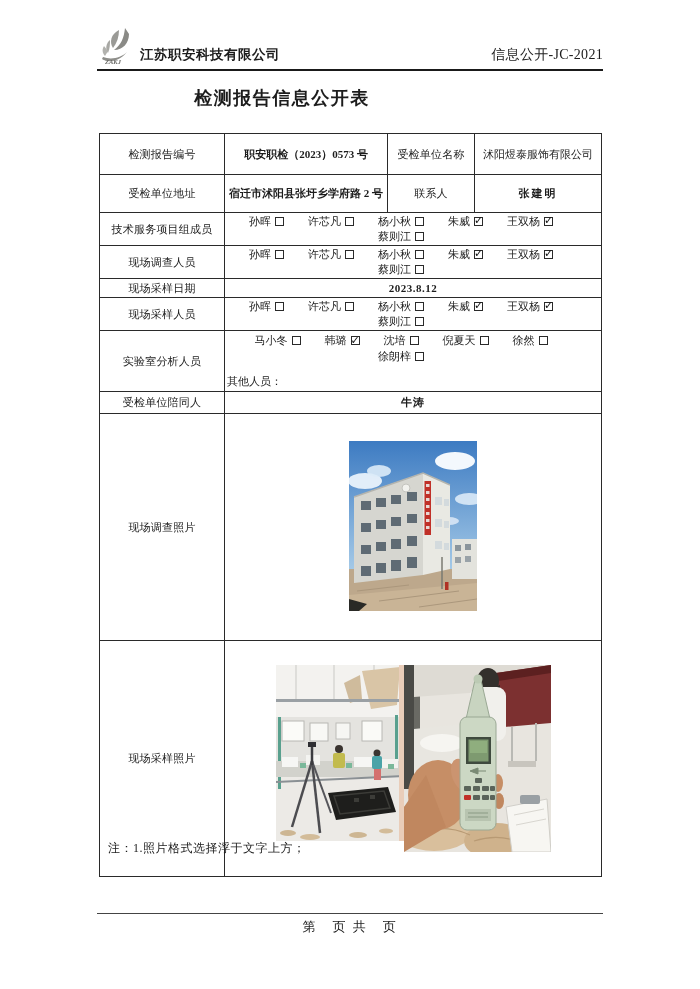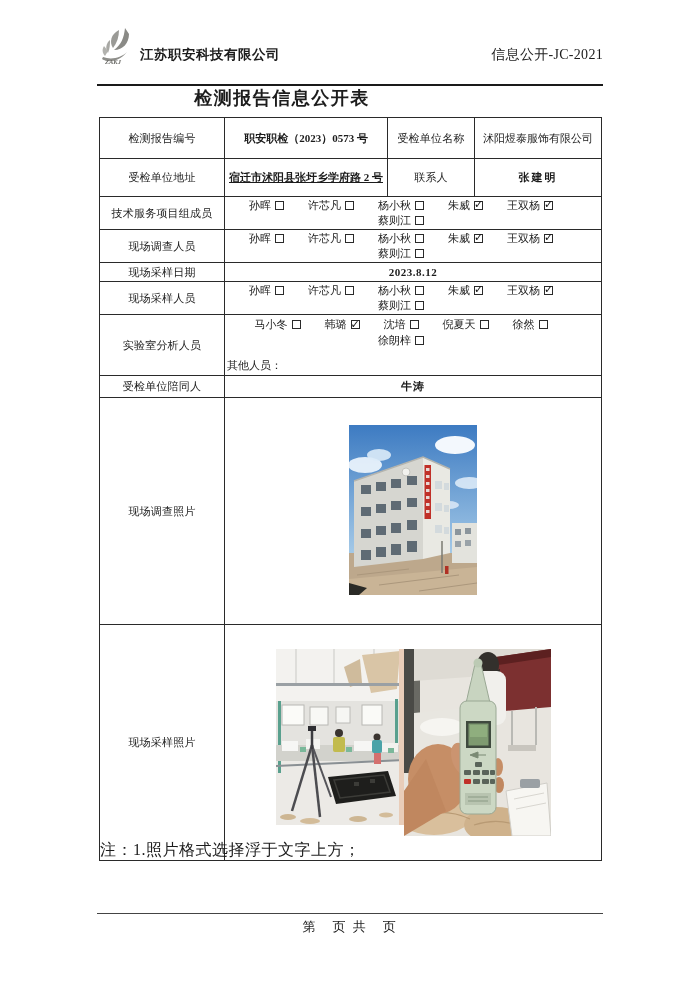--- a/index.html
+++ b/index.html
@@ -1,59 +1,59 @@
 <!DOCTYPE html>
 <html><head>
 <meta charset="utf-8">
 <style>
   * { margin:0; padding:0; box-sizing:border-box; }
   body { background:#888; font-family:"Liberation Serif","DejaVu Serif",serif; color:#1c1c1c; }
   .page { position:relative; width:700px; height:989px; background:#ffffff; margin:0 auto; overflow:hidden; }
 
   
   .hdr { position:absolute; left:97px; top:26px; width:506px; display:flex; align-items:flex-end;
-         border-bottom:2.5px solid #1a1a1a; padding-bottom:18px; }
+         border-bottom:2.5px solid #1a1a1a; padding-bottom:3px; }
   .logo { width:42px; height:40px; flex:0 0 auto; }
   .company { font-size:13.5px; font-weight:600; letter-spacing:.5px; margin-left:1px; padding-bottom:2px; }
   .doccode { margin-left:auto; font-size:14px; padding-bottom:2px; letter-spacing:.3px; }
 
   .title { position:absolute; left:0; top:86px; width:564px; text-align:center;
            font-size:18px; font-weight:bold; letter-spacing:1.5px; }
 
   
-  table.main { position:absolute; left:99px; top:117px; width:502px; border-collapse:collapse; table-layout:fixed; }
+  table.main { position:absolute; left:99px; top:133px; width:502px; border-collapse:collapse; table-layout:fixed; }
   table.main td { border:1px solid #2a2a2a; font-size:11px; text-align:center; vertical-align:middle;
                   padding:1px 2px; overflow:hidden; }
   td.lbl { font-size:11px; letter-spacing:.2px; }
   td.val-b { font-weight:bold; }
   .r1 td { height:41px; }
   .r2 td { height:38px; }
   .r3 td, .r4 td, .r5 td, .r6 td, .r7 td { height:19px; }
   .r8 td { height:37px; }
   .r9 td { height:22px; }
   .r10 td { height:227px; }
   .r11 td { height:236px; }
-  td.addr { font-size:15px; font-weight:bold; line-height:1.55; padding:0 18px;text-decoration:underline; }
+  td.addr { font-size:15px; font-weight:bold; line-height:1.55; padding:0 18px; }
   td.contact { font-size:16px; font-weight:bold; letter-spacing:2px; }
   td.unitname { font-size:11px; line-height:1.35; padding:0 12px; }
   td.members-cell { text-align:left; padding-left:7px; }
   .member { margin-right:24px; white-space:nowrap; }
   .cb { display:inline-block; width:9px; height:9px; border:1px solid #2a2a2a; margin-left:4px;
         position:relative; top:1px; background:#fff; }
   .cb.on::after { content:"✓"; font-family:"DejaVu Sans",sans-serif; position:absolute; left:-1px; top:-4px;
                   font-size:11px; font-weight:bold; color:#111; }
   td.datecell { font-weight:bold; font-size:12px; letter-spacing:.5px; }
   td.companion { font-weight:bold; font-size:13px; letter-spacing:1px; }
   .otherline { text-align:left; padding-left:7px; margin-top:10px;font-family:Liberation Mono, monospace; }
   .memline { line-height:16px; }
   td.photocell { vertical-align:middle; text-align:center; }
   .photos2 { display:flex; justify-content:center; align-items:flex-start; }
   .photos2 svg { display:block; }
 
-  .note { position:absolute; left:100px; top:840px; font-size:16px; letter-spacing:.5px; }
+  .note { position:absolute; left:108px; top:840px; font-size:12px; letter-spacing:.5px; }
 
   .footer { position:absolute; left:97px; top:913px; width:506px; border-top:1.5px solid #444;
             text-align:center; padding-top:4px; font-size:13px; letter-spacing:2px; }
 </style>
 </head>
 <body>
 
 <div class="page">
 
   <div class="hdr">

